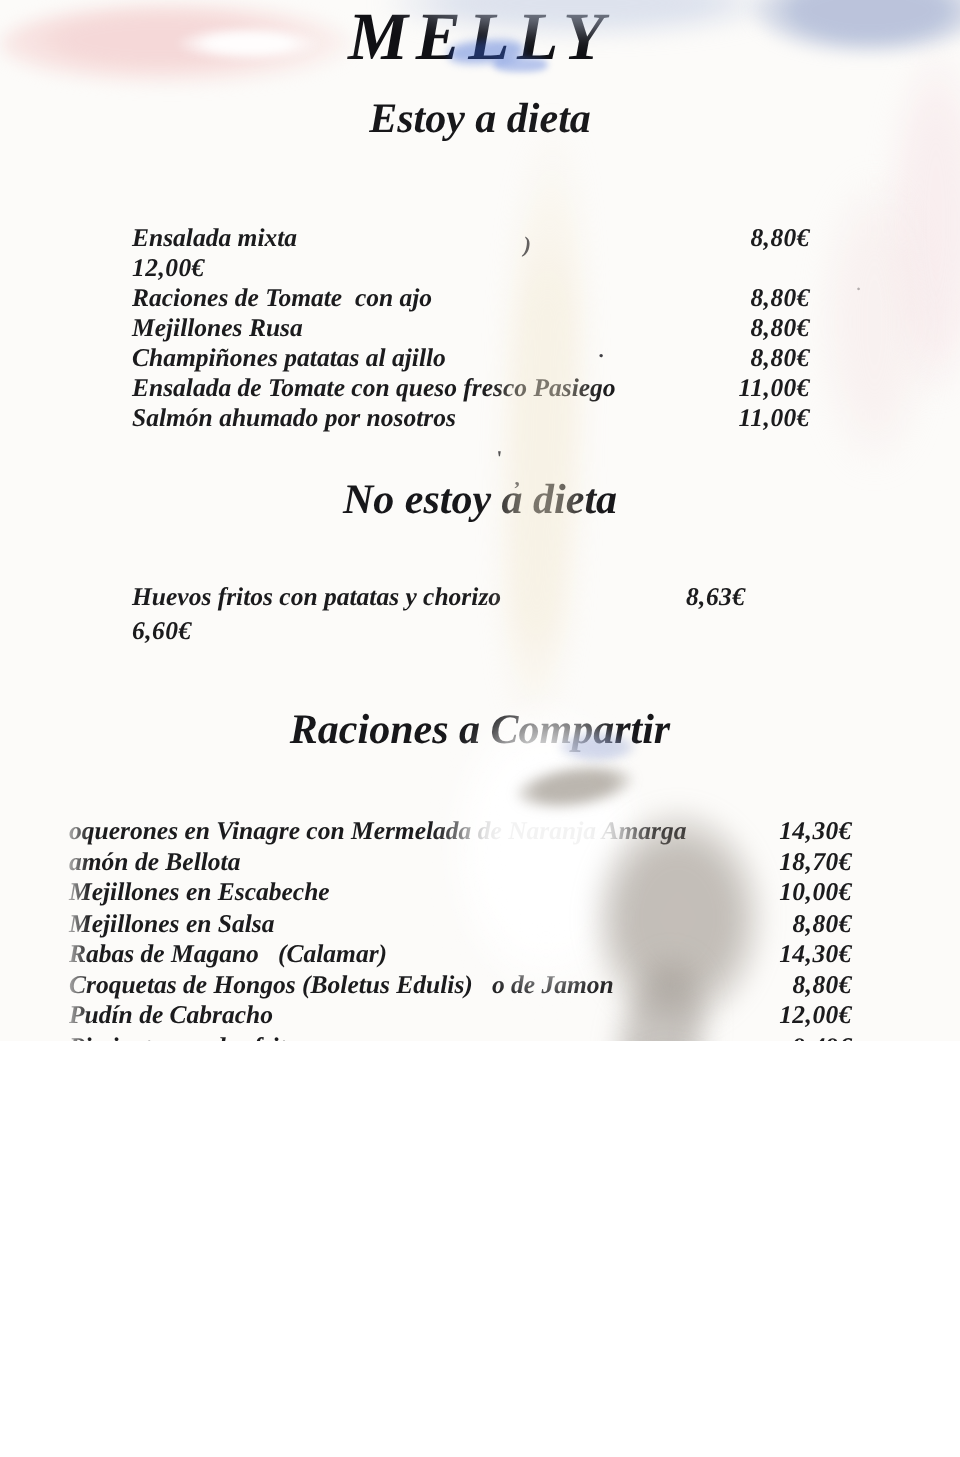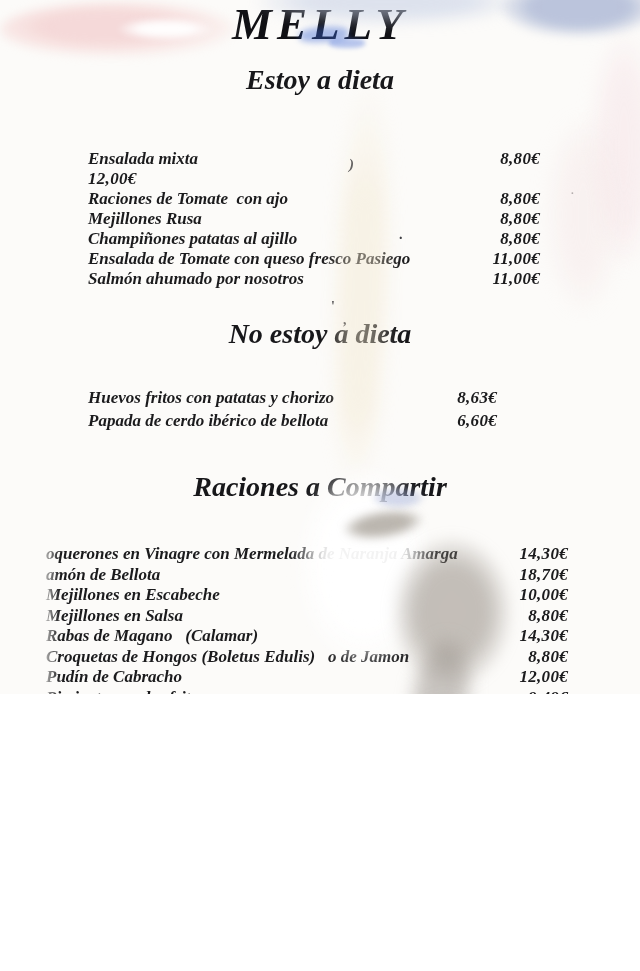--- a/index.html
+++ b/index.html
@@ -139,21 +139,20 @@
 </div>
 
   <div class="heading h-sec2">No estoy a dieta</div>
   <div class="list list-sec2">
   <div class="row">
     <span class="name">Huevos fritos con patatas y chorizo</span>
     <span class="price">8,63€</span>
   </div>
 
   <div class="row">
-    <span class="name">Papada de cerdo ibérico de bellota</span>
     <span class="price">6,60€</span>
   </div>
 </div>
 
   <div class="heading h-sec3">Raciones a Compartir</div>
   <div class="list list-sec3">
   <div class="row">
     <span class="name">oquerones en Vinagre con Mermelada de Naranja Amarga</span>
     <span class="price">14,30€</span>
   </div>

